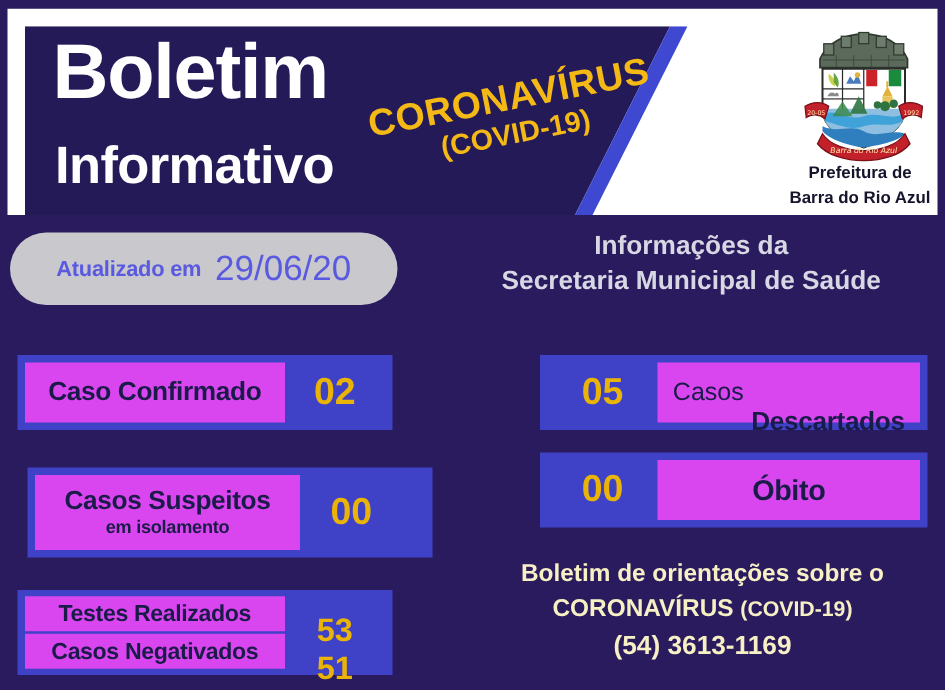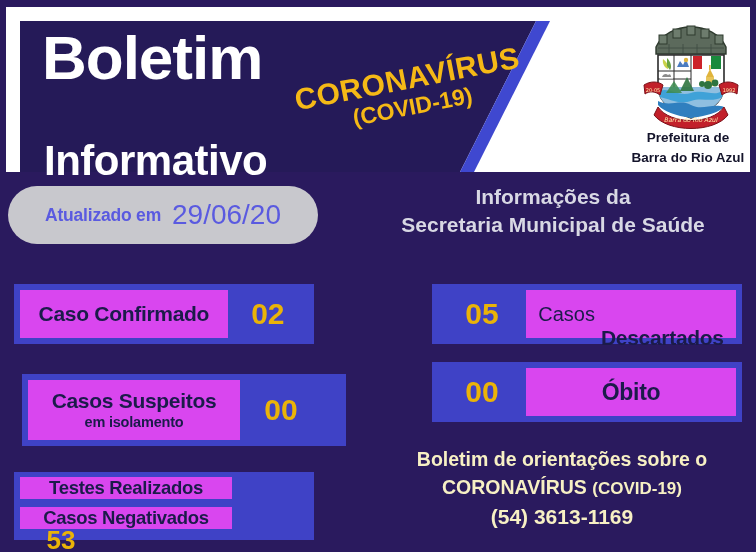--- a/index.html
+++ b/index.html
@@ -27,21 +27,20 @@
     position:absolute;left:36px;top:20px;
     font-size:62px;font-weight:bold;color:#ffffff;
     letter-spacing:-1px;line-height:1;
     white-space:nowrap;
   }
   .title-informativo{
     position:absolute;left:38px;top:104px;
     font-size:42px;font-weight:bold;color:#ffffff;
     letter-spacing:-0.5px;line-height:1;
     white-space:nowrap;
-    margin-top:29px;
   }
   .corona-rot{
     position:absolute;left:286px;top:78px;
     transform:rotate(-11deg);
     transform-origin:left top;
     text-align:center;
   }
   .corona-main{
     font-size:30px;font-weight:bold;color:#f5b916;
     letter-spacing:0.5px;line-height:1.04;
@@ -113,21 +112,21 @@
   
   #card-suspect{left:22px;top:374px;width:324px;height:72px;}
   #card-suspect .label-box{width:212px;}
   #card-suspect .lbl-main{font-size:21px;line-height:1.12;}
   #card-suspect .lbl-sub{font-size:14.5px;line-height:1.2;margin-top:2px;}
   #card-suspect .num{width:82px;font-size:30px;}
 
   
   #card-tests{left:14px;top:472px;width:300px;height:68px;
     flex-direction:column;padding:5px 6px;gap:2px;}
-  #card-tests .row{display:flex;width:100%;height:28px;flex-direction:column;}
+  #card-tests .row{display:flex;align-items:center;width:100%;height:28px;}
   #card-tests .label-box{width:212px;height:28px;}
   #card-tests .lbl-main{font-size:18.5px;}
   #card-tests .num{width:82px;font-size:26px;margin-top:27px;}
 
   
   #card-discarded{left:432px;top:284px;width:310px;height:60px;}
   #card-discarded .num{width:88px;font-size:30px;}
   #card-discarded .label-box{width:210px;flex-direction:row;gap:6px;}
   #card-discarded .lbl-light{color:#1b1b4a;font-size:20px;font-weight:normal;}
   #card-discarded .lbl-main{font-size:21px;margin-top:48px;}

